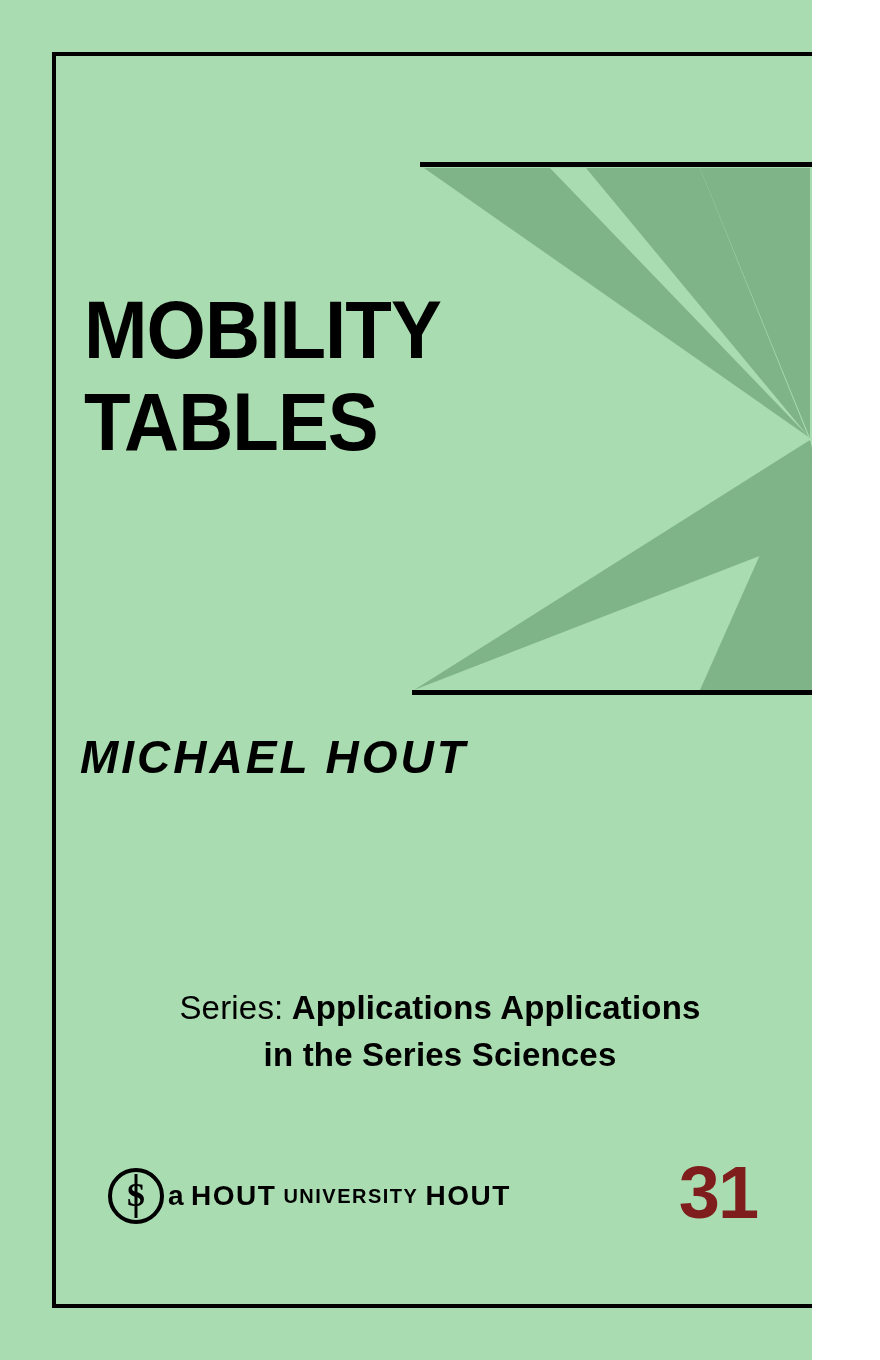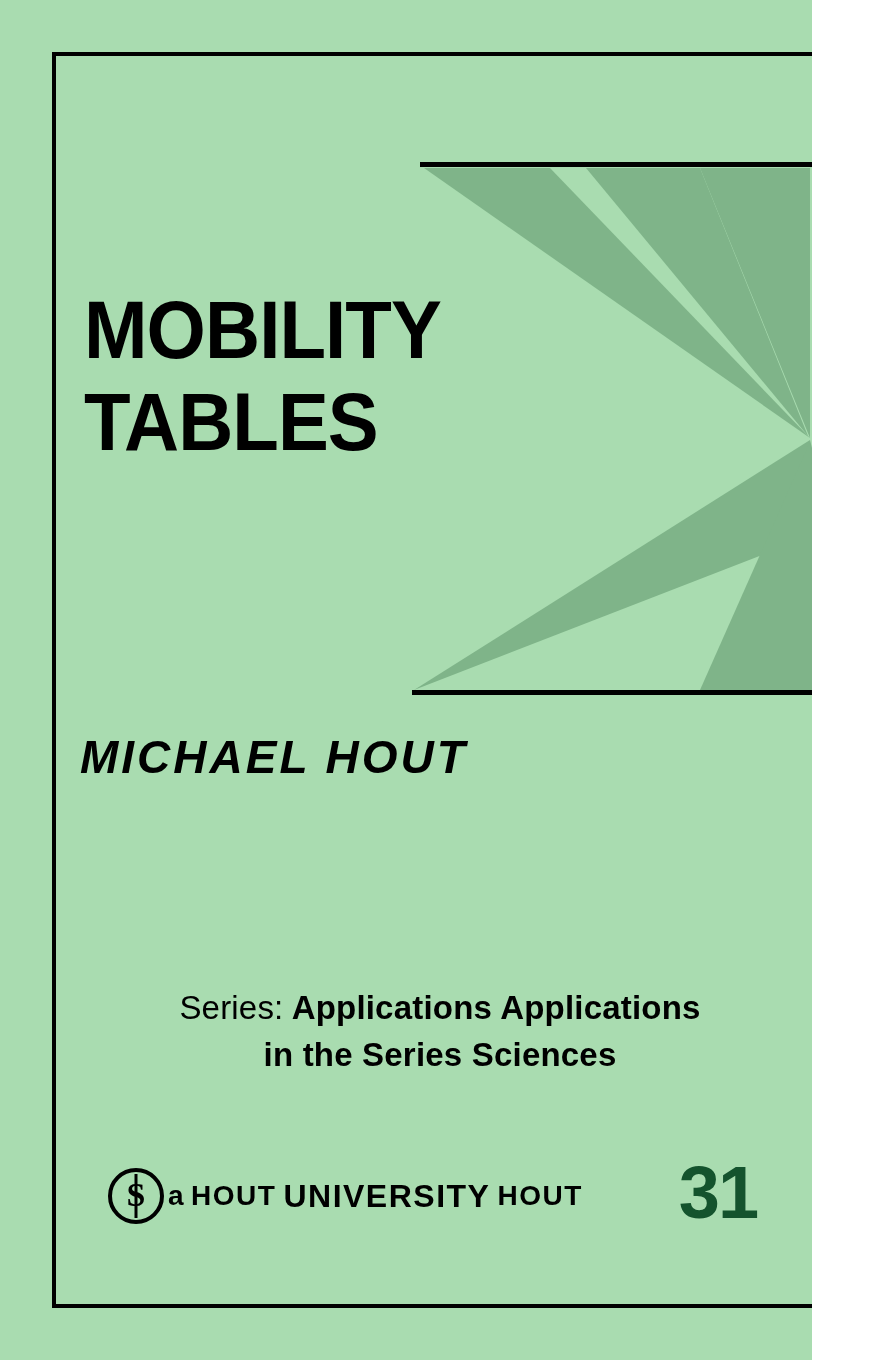--- a/index.html
+++ b/index.html
@@ -147,33 +147,33 @@
     font-size: 28px;
     font-weight: bold;
     letter-spacing: 1.5px;
     margin-left: 7px;
   }
   .pub-word.small-a {
     margin-left: 2px;
     letter-spacing: 0.5px;
   }
   .pub-word.big {
-    font-size: 32px;
+    font-size: 20px;
     letter-spacing: 1.5px;
   }
   
   #number {
     position: absolute;
     right: 52px;
     top: 1150px;
     width: 84px;
     text-align: center;
     font-size: 74px;
     font-weight: bold;
-    color: #14532d;
+    color: #7f1d1d;
     letter-spacing: -2px;
   }
 </style>
 </head>
 <body>
 
 <div id="cover">
 
   <div id="frame"></div>
 

